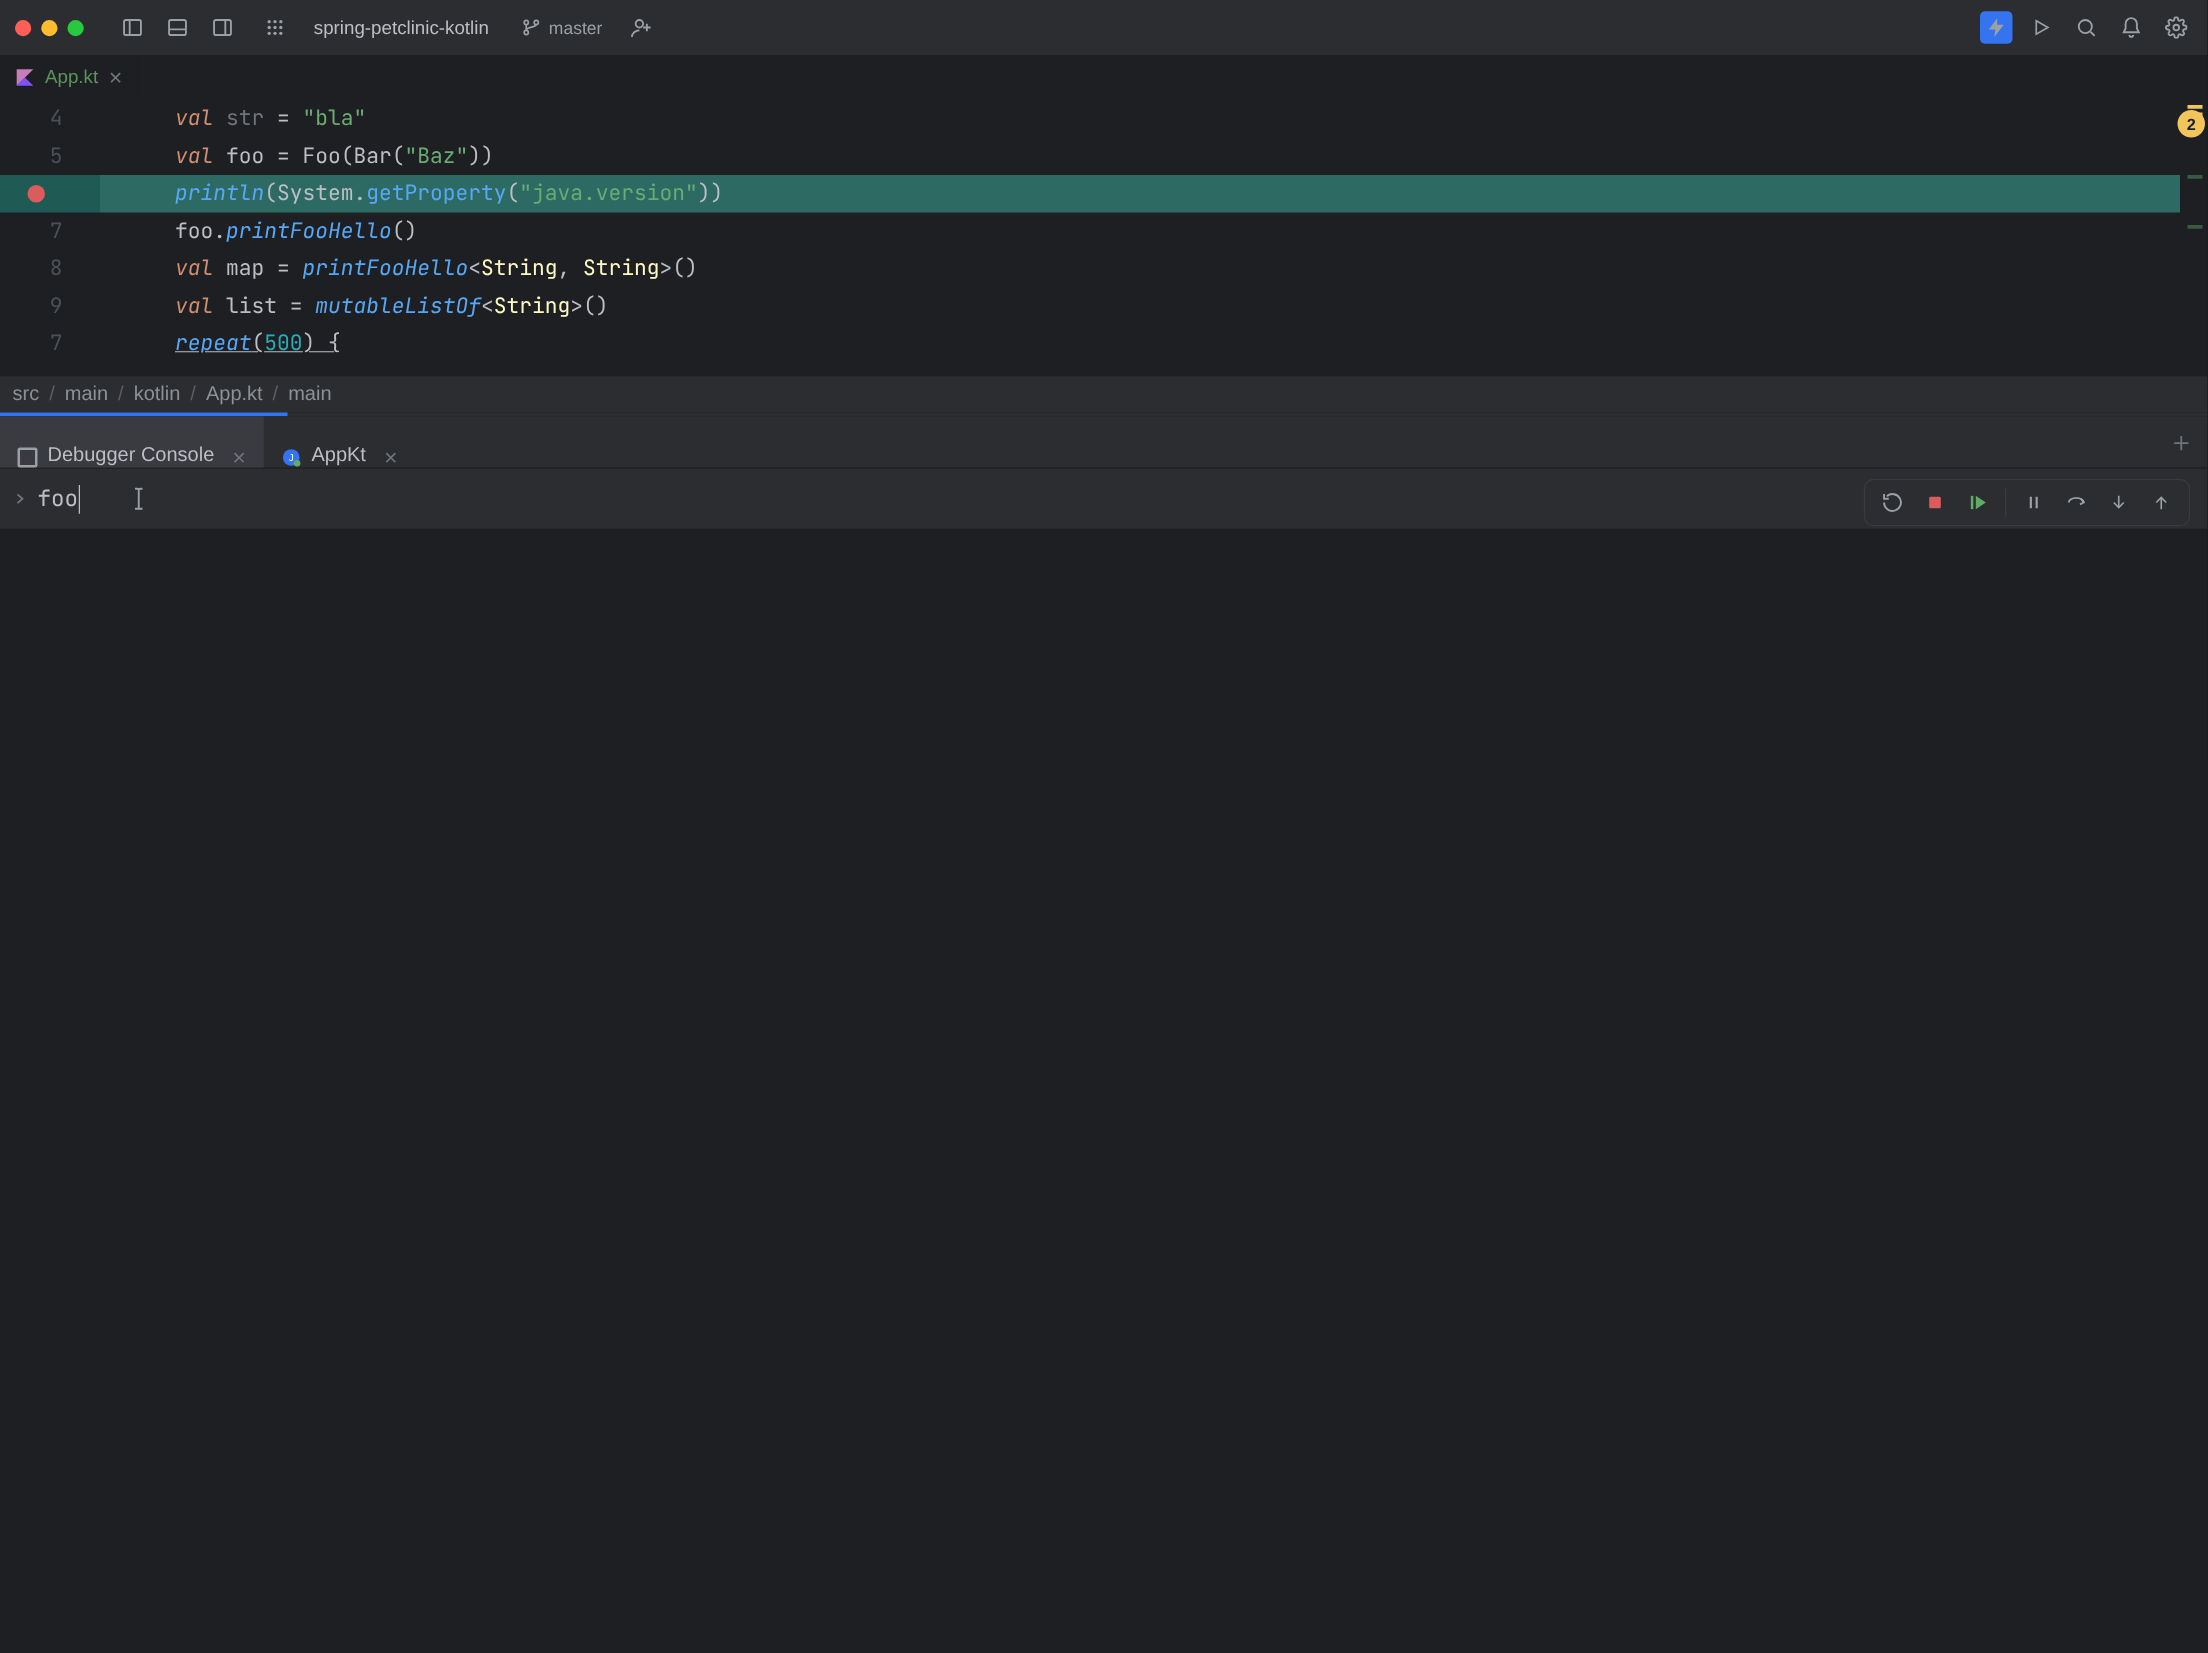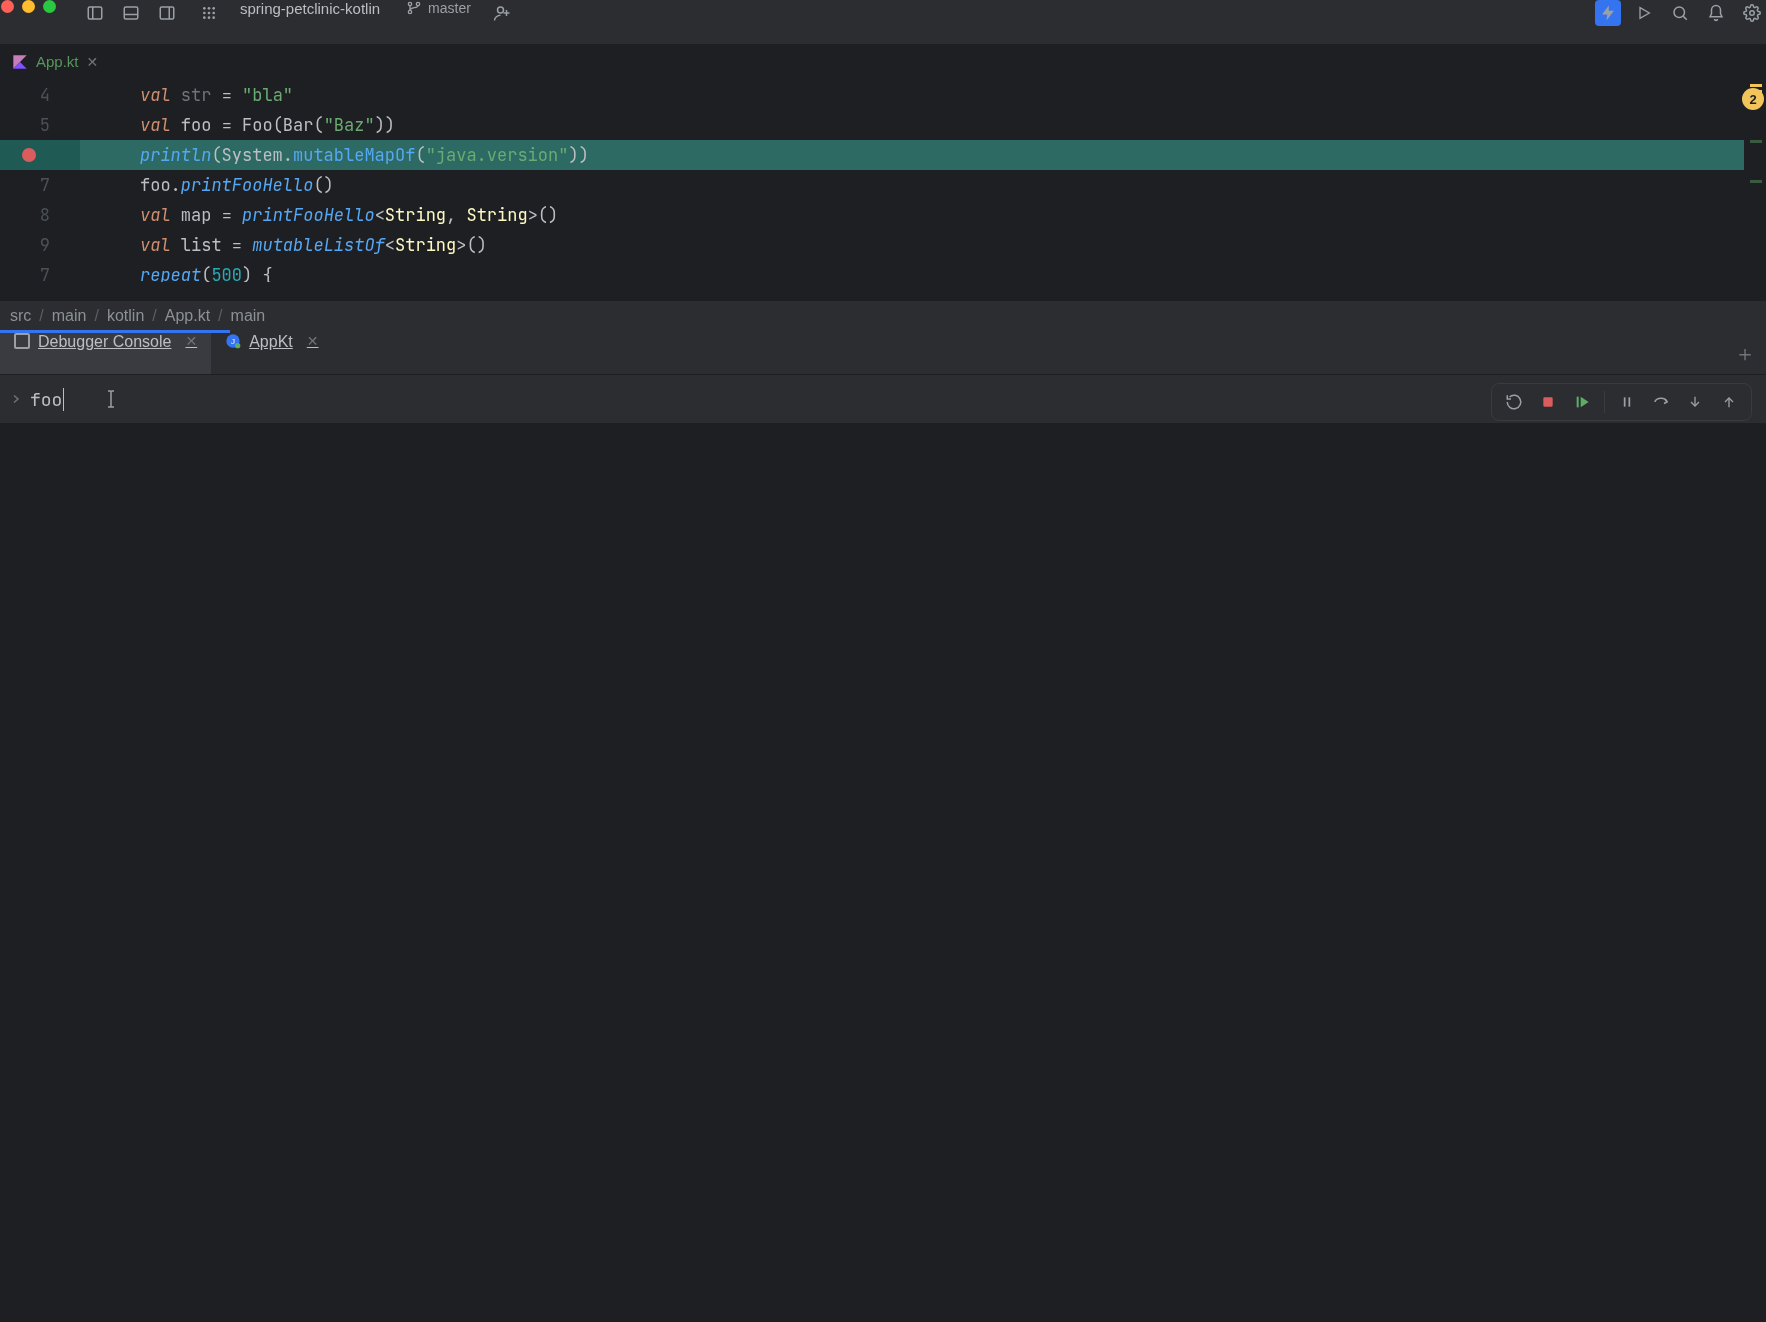--- a/index.html
+++ b/index.html
@@ -9,22 +9,22 @@
   background: #1e1f22;
   color: #bcbec4;
   font-size: 14px;
   overflow: hidden;
 }
 
 
 .titlebar {
   height: 44px;
   display: flex;
-  align-items: flex-start;
-  padding: 0 1px;
+  align-items: center;
+  padding: 0 12px;
   background: #2b2d30;
   gap: 10px;
 }
 .traffic-lights { display: flex; gap: 8px; margin-right: 16px; }
 .traffic-light { width: 13px; height: 13px; border-radius: 50%; }
 .tl-red { background: #ff5f57; }
 .tl-yellow { background: #febc2e; }
 .tl-green { background: #28c840; }
 .titlebar .tb-icon {
   width: 26px; height: 26px;
@@ -122,24 +122,23 @@
 }
 
 
 .panel-tabs {
   height: 42px; background: #2b2d30;
   display: flex; align-items: stretch;
   border-bottom: 1px solid #1e1f22;
   position: relative;
 }
 .panel-tab {
-  display: flex; align-items: flex-start; gap: 8px;
+  display: flex; align-items: flex-end; gap: 8px;
   padding: 0 14px; cursor: pointer; color: #bcbec4;
   font-size: 16px;
-  text-decoration: underline;
 }
 .panel-tab.active { background: #393b40; }
 .panel-tab .icon-sq { width: 16px; height: 16px; border: 2px solid #9aa0a6; border-radius: 2px; }
 .panel-tab .close { color: #6f737a; font-size: 14px; margin-left: 6px; }
 .panel-add { position: absolute; right: 10px; top: 50%; transform: translateY(-50%); color: #6f737a; font-size: 22px; cursor: pointer; }
 
 
 .console {
   flex: 1;
   background: #1e1f22;
@@ -291,21 +290,21 @@
         <div class="ln">5</div>
         <div class="ln breakpoint" style="background: rgb(31, 91, 84);"></div>
         <div class="ln">7</div>
         <div class="ln">8</div>
         <div class="ln">9</div>
         <div class="ln">7</div>
       </div>
     <div class="code-area" id="code-area">
         <div class="code-line"><span class="tok-kw">val</span><span> </span><span class="tok-muted">str</span><span> </span><span class="tok-id">=</span><span> </span><span class="tok-str">"bla"</span></div>
         <div class="code-line"><span class="tok-kw">val</span><span> </span><span class="tok-id">foo</span><span> </span><span class="tok-id">=</span><span> </span><span class="tok-id">Foo</span><span class="tok-id">(</span><span class="tok-id">Bar</span><span class="tok-id">(</span><span class="tok-str">"Baz"</span><span class="tok-id">))</span></div>
-        <div class="code-line hl"><span class="tok-fn-i">println</span><span class="tok-id">(</span><span class="tok-id">System</span><span class="tok-id">.</span><span class="tok-fn">mutableMapOf</span><span class="tok-id">(</span><span class="tok-str">"java.version"</span><span class="tok-id">)</span><span class="tok-id">)</span></div>
+        <div class="code-line hl"><span class="tok-fn-i">println</span><span class="tok-id">(</span><span class="tok-id">System</span><span class="tok-id">.</span><span class="tok-fn">getProperty</span><span class="tok-id">(</span><span class="tok-str">"java.version"</span><span class="tok-id">)</span><span class="tok-id">)</span></div>
         <div class="code-line"><span class="tok-id">foo</span><span class="tok-id">.</span><span class="tok-fn-i">printFooHello</span><span class="tok-id">()</span></div>
         <div class="code-line"><span class="tok-kw">val</span><span> </span><span class="tok-id">map</span><span> </span><span class="tok-id">=</span><span> </span><span class="tok-fn-i">printFooHello</span><span class="tok-id">&lt;</span><span class="tok-type">String</span><span class="tok-id">, </span><span class="tok-type">String</span><span class="tok-id">&gt;()</span></div>
         <div class="code-line"><span class="tok-kw">val</span><span> </span><span class="tok-id">list</span><span> </span><span class="tok-id">=</span><span> </span><span class="tok-fn-i">mutableListOf</span><span class="tok-id">&lt;</span><span class="tok-type">String</span><span class="tok-id">&gt;()</span></div>
         <div class="code-line" style="clip-path: inset(0px 0px 8px); text-decoration: underline;"><span class="tok-fn-i">repeat</span><span class="tok-id">(</span><span class="tok-num">500</span><span class="tok-id">) {</span></div>
       </div>
     <div class="error-stripe">
       <div class="stripe-badge">2</div>
       <div class="stripe-mark y" style="top:4px;"></div>
       <div class="stripe-mark y" style="top:10px;"></div>
       <div class="stripe-mark g" style="top:60px;"></div>

